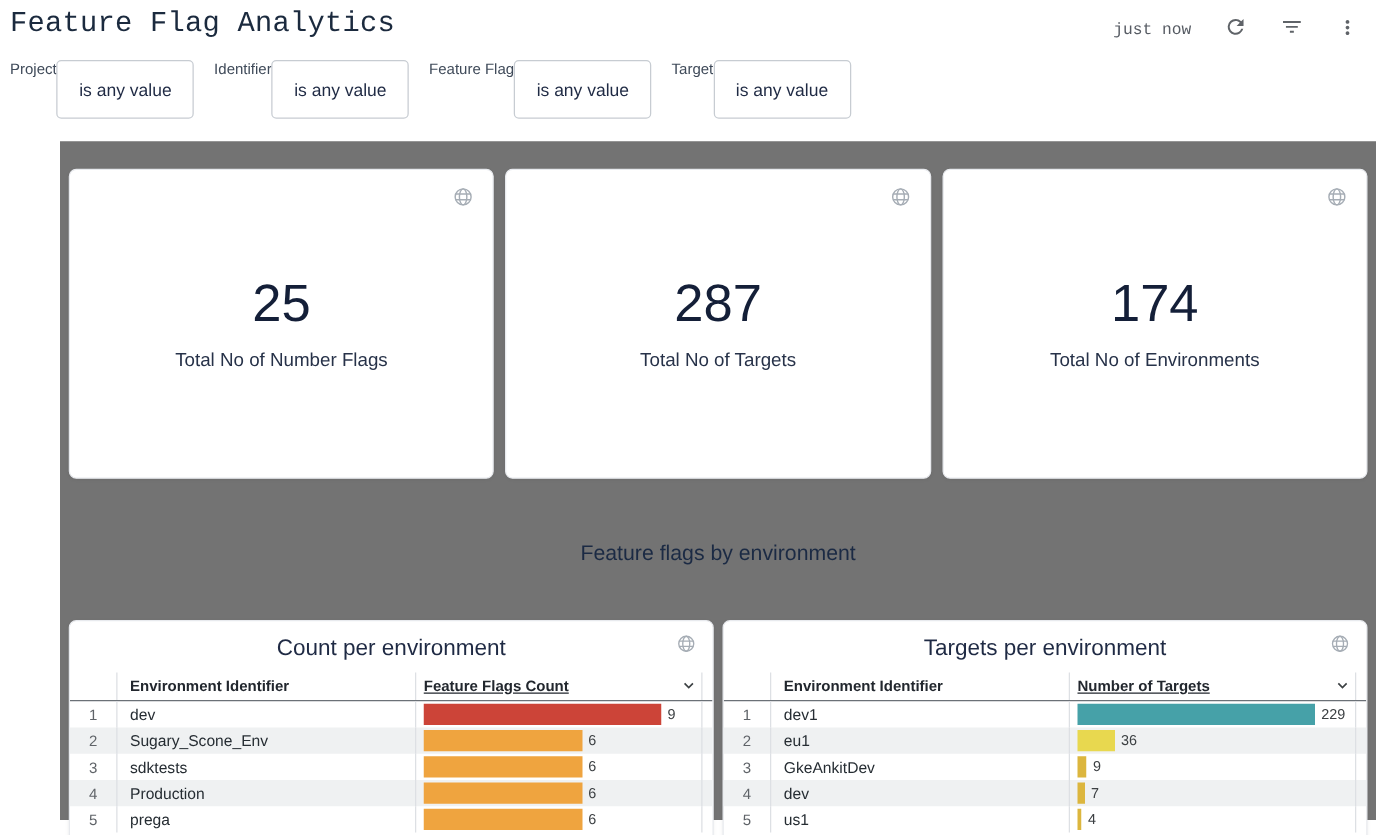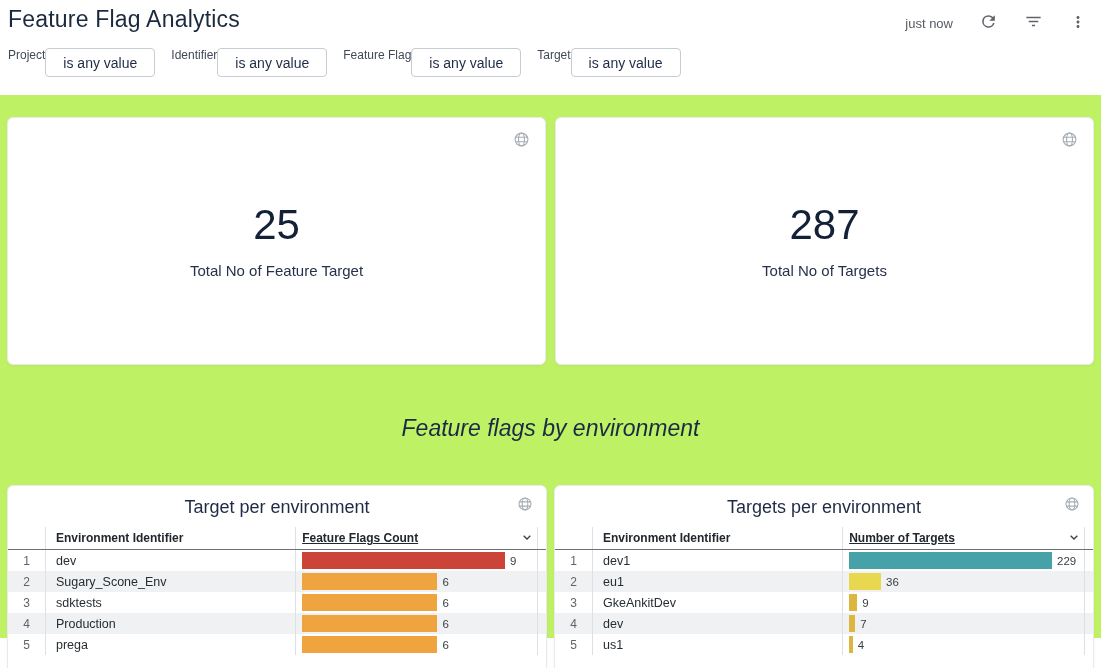--- a/index.html
+++ b/index.html
@@ -1,43 +1,43 @@
 <!DOCTYPE html>
 <html><head>
 <meta charset="utf-8">
 <style>
   * { margin:0; padding:0; box-sizing:border-box; }
   html,body { width:1101px; height:668px; overflow:hidden; }
   body { font-family:"Liberation Sans", sans-serif; background:#ffffff; color:#1b2a44; }
 
   
-  .topbar { display:flex; justify-content:space-between; align-items:flex-start; padding:6px 14px 0 8px; background:#fff; }
+  .topbar { display:flex; justify-content:space-between; align-items:flex-start; padding:6px 14px 0 8px; background:#fff;font-family:Liberation Mono, monospace; }
   .page-title { font-size:23px; font-weight:400; color:#1b2a3e; letter-spacing:0.2px; }
   .topbar-right { display:flex; align-items:center; gap:26px; padding-top:6px; }
   .refresh-status { font-size:13px; color:#565b63; }
   .icon-btn { background:none; border:none; cursor:pointer; padding:0; display:flex; align-items:center; }
 
   
   .filterbar { display:flex; gap:16px; padding:14px 8px 18px 8px; background:#fff; }
   .filter { display:flex; flex-direction:row; }
   .filter-label { font-size:12px; color:#3f4a59; margin-bottom:7px; }
-  .filter-button { background:#fff; border:1px solid #c7ccd2; border-radius:4px; padding:0 17px; height:29px;
+  .filter-button { background:#fff; border:1px solid #c7ccd2; border-radius:4px; padding:0 17px; height:47px;
                    font-family:inherit; font-size:14px; color:#1f2a44; cursor:pointer; }
 
   
-  .dashboard { background:#bef264; padding-top:22px; height:543px; }
+  .dashboard { background:#737373; padding-top:22px; height:543px;margin-left:48px; }
   .kpi-row { display:flex; gap:9px; padding:0 7px; }
   .kpi-card { flex:1; height:248px; background:#fff; border:1px solid #e8eaee; border-radius:6px;
               box-shadow:0 1px 3px rgba(0,0,0,0.05); position:relative;
               display:flex; flex-direction:column; align-items:center; justify-content:center; }
   .kpi-globe { position:absolute; top:13px; right:15px; }
   .kpi-value { font-size:42px; font-weight:400; color:#141f38; line-height:1; }
   .kpi-label { font-size:15px; color:#273249; margin-top:16px; }
 
-  .section-title { text-align:center; margin-top:50px; font-size:23px; font-weight:400; color:#1b2a44;font-style:italic; }
+  .section-title { text-align:center; margin-top:50px; font-size:17px; font-weight:400; color:#1b2a44; }
 
   
   .panels-row { display:flex; gap:7px; padding:0 7px; margin-top:43px; align-items:flex-start; }
   .panel { flex:1; background:#fff; border:1px solid #e8eaee; border-radius:6px 6px 0 0;
            box-shadow:0 1px 3px rgba(0,0,0,0.05); height:220px; position:relative; overflow:hidden; }
   .panel-titlebar { position:relative; text-align:center; padding:11px 0 9px; }
   .panel-title { font-size:18px; font-weight:400; color:#1f2a44; }
   .panel-globe { position:absolute; top:10px; right:13px; }
 
   .trow { display:grid; grid-template-columns:37px 46.5% 1fr 9px; align-items:stretch; }
@@ -109,42 +109,53 @@
   <div class="kpi-row">
     <div class="kpi-card">
       <span class="kpi-globe">
         <svg width="17" height="17" viewBox="0 0 24 24" fill="none" stroke="#a6adb5" stroke-width="1.6">
             <circle cx="12" cy="12" r="9"></circle>
             <ellipse cx="12" cy="12" rx="4.2" ry="9"></ellipse>
             <path d="M3.6 8.8h16.8M3.6 15.2h16.8"></path>
           </svg>
       </span>
       <div class="kpi-value">25</div>
-      <div class="kpi-label">Total No of Feature Target</div>
+      <div class="kpi-label">Total No of Number Flags</div>
     </div>
     <div class="kpi-card">
       <span class="kpi-globe">
         <svg width="17" height="17" viewBox="0 0 24 24" fill="none" stroke="#a6adb5" stroke-width="1.6">
             <circle cx="12" cy="12" r="9"></circle>
             <ellipse cx="12" cy="12" rx="4.2" ry="9"></ellipse>
             <path d="M3.6 8.8h16.8M3.6 15.2h16.8"></path>
           </svg>
       </span>
       <div class="kpi-value">287</div>
       <div class="kpi-label">Total No of Targets</div>
     </div>
+    <div class="kpi-card">
+      <span class="kpi-globe">
+        <svg width="17" height="17" viewBox="0 0 24 24" fill="none" stroke="#a6adb5" stroke-width="1.6">
+            <circle cx="12" cy="12" r="9"></circle>
+            <ellipse cx="12" cy="12" rx="4.2" ry="9"></ellipse>
+            <path d="M3.6 8.8h16.8M3.6 15.2h16.8"></path>
+          </svg>
+      </span>
+      <div class="kpi-value">174</div>
+      <div class="kpi-label">Total No of Environments</div>
+    </div>
   </div>
 
   <div class="section-title">Feature flags by environment</div>
 
   <div class="panels-row">
 
     <div class="panel">
       <div class="panel-titlebar">
-        <span class="panel-title">Target per environment</span>
+        <span class="panel-title">Count per environment</span>
         <span class="panel-globe">
           <svg width="16" height="16" viewBox="0 0 24 24" fill="none" stroke="#a6adb5" stroke-width="1.6">
               <circle cx="12" cy="12" r="9"></circle>
               <ellipse cx="12" cy="12" rx="4.2" ry="9"></ellipse>
               <path d="M3.6 8.8h16.8M3.6 15.2h16.8"></path>
             </svg>
         </span>
       </div>
       <div class="trow thead">
         <div class="cell num"></div>

